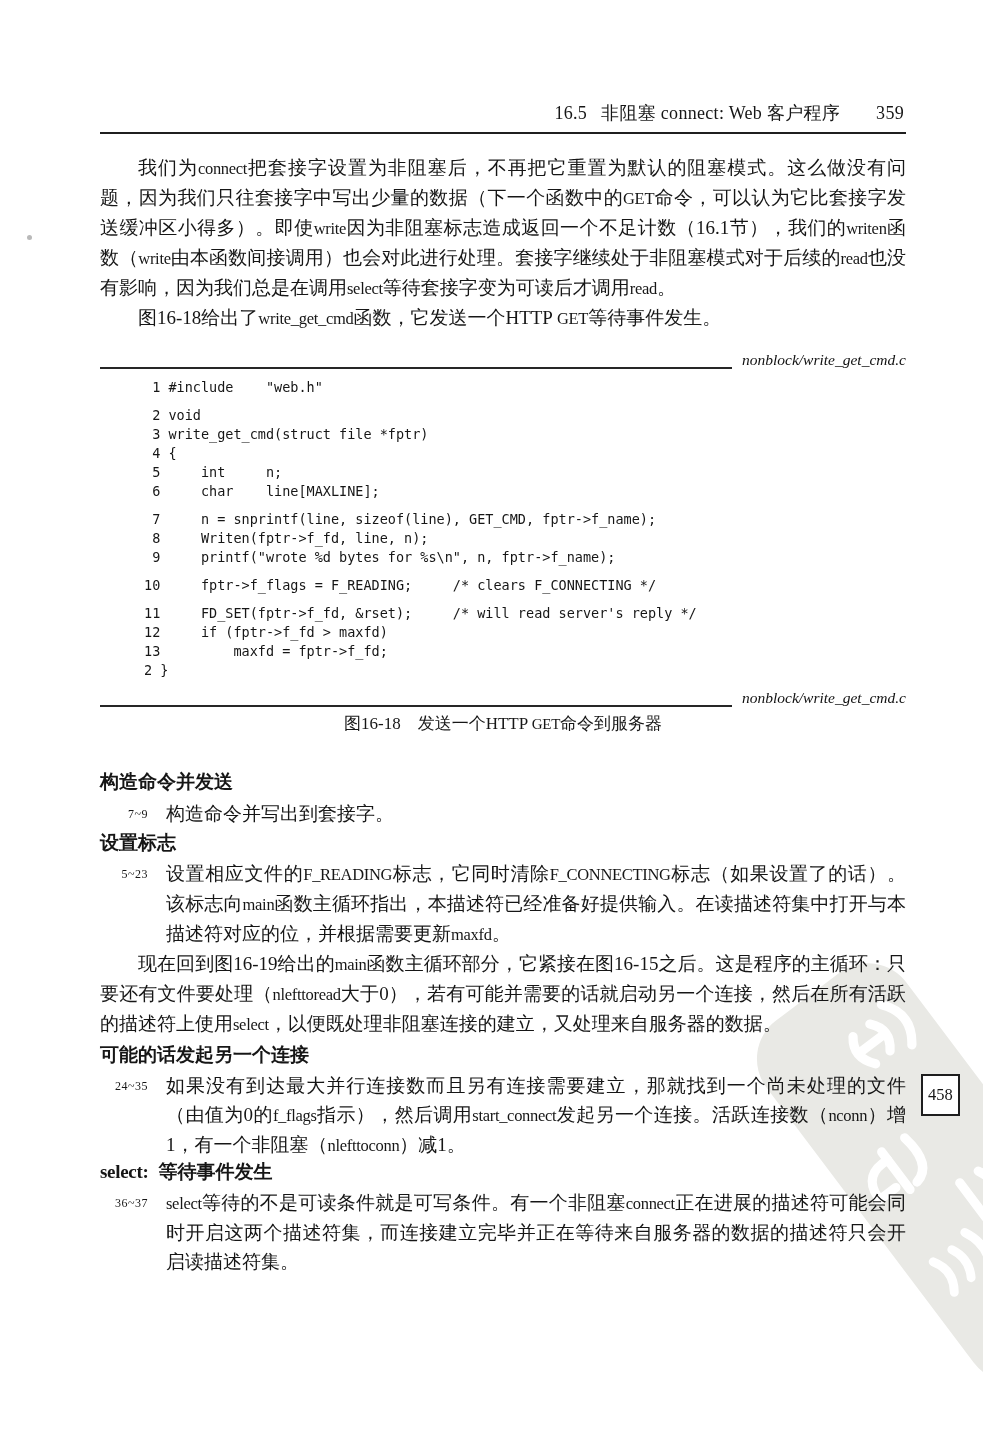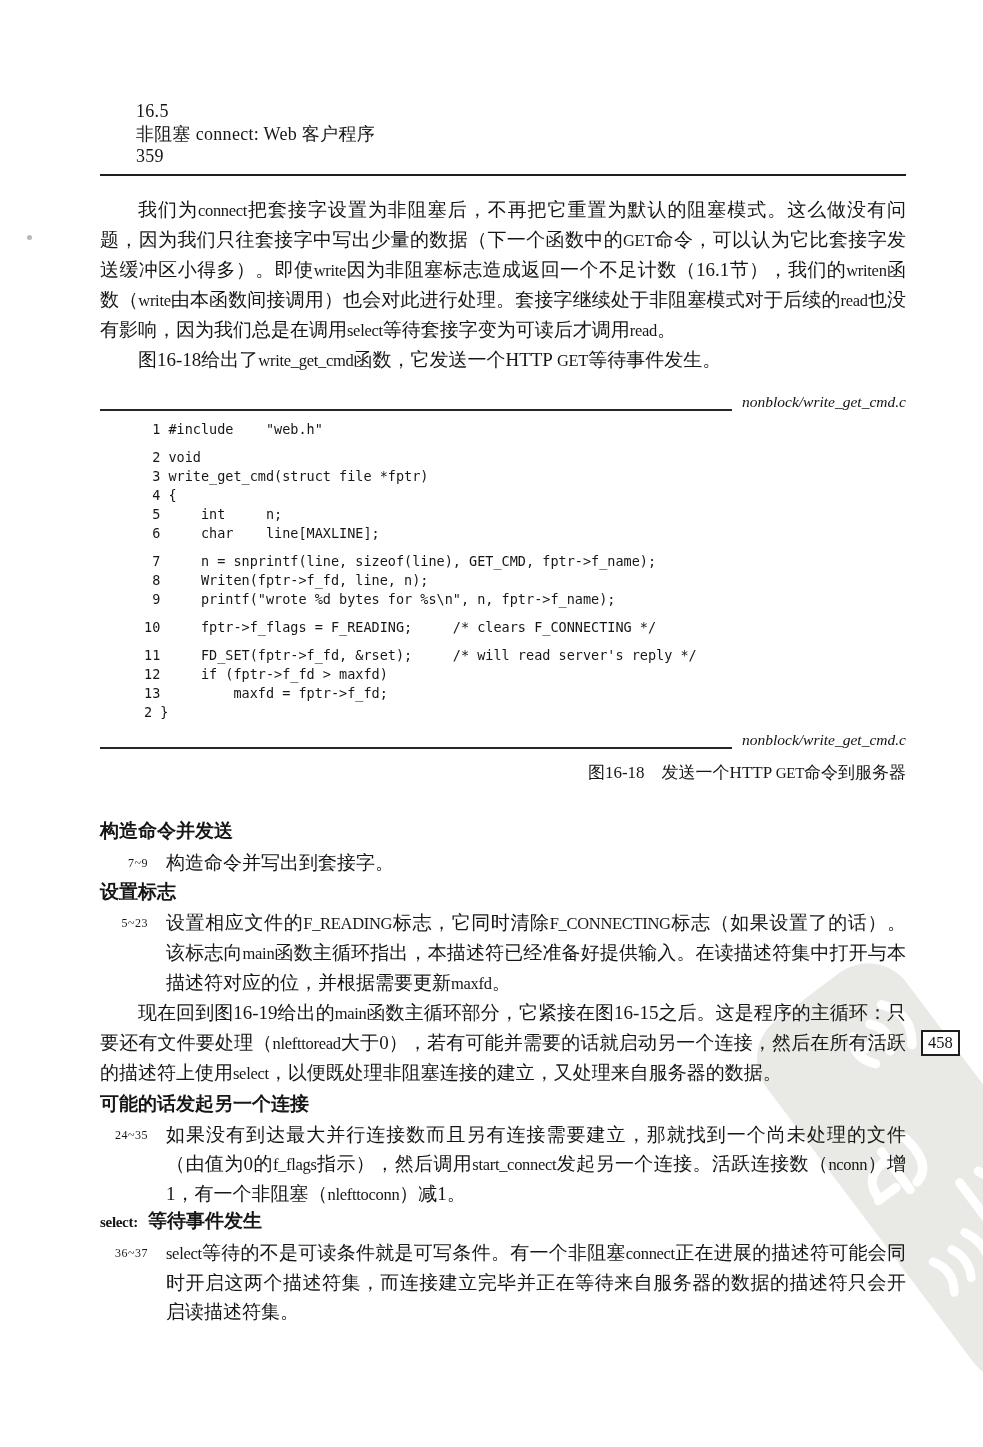--- a/index.html
+++ b/index.html
@@ -14,21 +14,20 @@
   .content{
     position:absolute;left:100px;top:0;width:806px;z-index:2;
   }
   
   .running-head{
     margin-top:101px;
     display:flex;justify-content:flex-end;align-items:baseline;
     font-size:18px;letter-spacing:.3px;
     padding-bottom:7px;
     border-bottom:2px solid #1f1f1f;
-    flex-direction:column;
   }
   .running-head .sec-no{margin-right:14px;}
   .running-head .pg-no{margin-left:36px;margin-right:2px;}
   
   .para{
     font-size:19px;line-height:29px;
     text-align:justify;text-indent:2em;
     margin:0;
   }
   .para.first{margin-top:19px;}
@@ -45,50 +44,50 @@
     padding-left:10px;white-space:nowrap;
   }
   .code-block{
     margin:9px 0 7px 44px;
     font-family:"DejaVu Sans Mono","Liberation Mono",monospace;
     font-size:13.5px;
   }
   .code-line{height:19px;line-height:19px;white-space:pre;}
   .code-line.blank{height:9px;}
   .caption{
-    margin-top:12px;text-align:right;font-size:17px;
+    margin-top:5px;text-align:center;font-size:17px;
   }
   .caption .mono{font-size:15px;}
   
   .comm-h{
     font-family:"Liberation Sans","DejaVu Sans",sans-serif;
     font-weight:bold;font-size:19px;line-height:24px;
     margin:0;
   }
-  .comm-h .mono{font-weight:bold;margin-right:10px;font-size:15px;}
+  .comm-h .mono{font-weight:bold;margin-right:10px;font-size:19px;}
   .comm-h.h1{margin-top:36px;font-family:Liberation Mono, monospace;}
   .comm-h.h2{margin-top:3px;}
   .comm-h.h3{margin-top:4px;}
   .comm-h.h4{margin-top:0;}
   .comm-item{
     position:relative;padding-left:66px;
     font-size:19px;line-height:29px;text-align:justify;
     margin-top:4px;
   }
   .comm-item .range{
     position:absolute;left:0;top:1px;width:48px;
     text-align:right;font-size:12px;letter-spacing:.5px;
   }
   .para.p3{margin-top:0;}
   
   .margin-box{
-    position:absolute;left:921px;top:1030px;z-index:3;
+    position:absolute;left:921px;top:1074px;z-index:3;
     border:2px solid #1e1e1e;
     font-size:16.5px;line-height:22px;
-    padding:0 5px;background:#fff;
+    padding:8px 5px;background:#fff;
   }
   
   .watermark{
     position:absolute;left:610px;top:975px;width:440px;height:175px;
     background:#e9e9e5;border-radius:48px;
     transform:rotate(53deg);transform-origin:50% 50%;
     translate:110px 110px;
     z-index:1;
   }
   .wm-glyph{position:absolute;width:84px;height:84px;}

